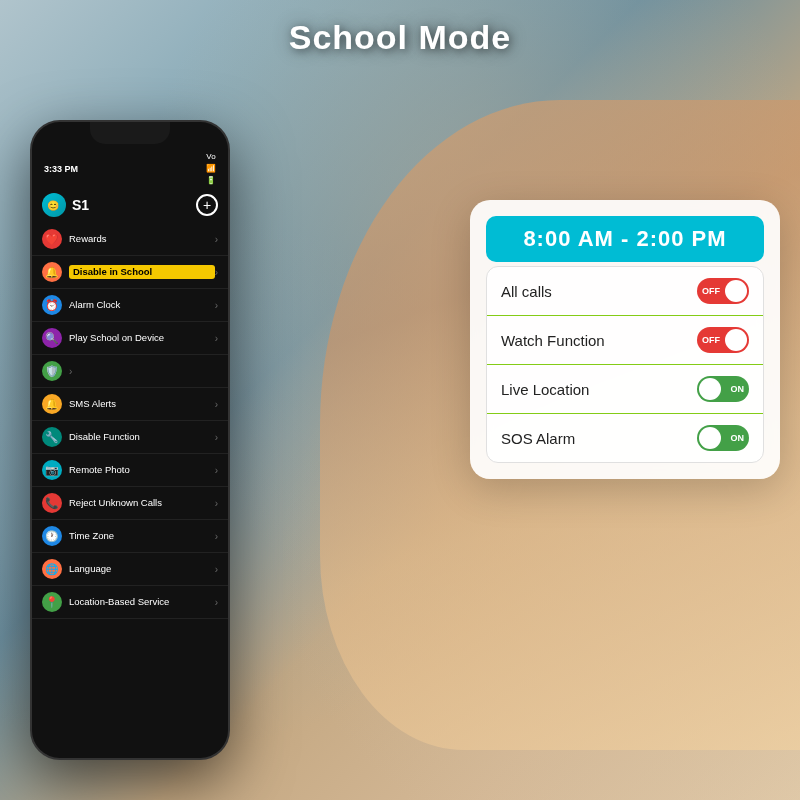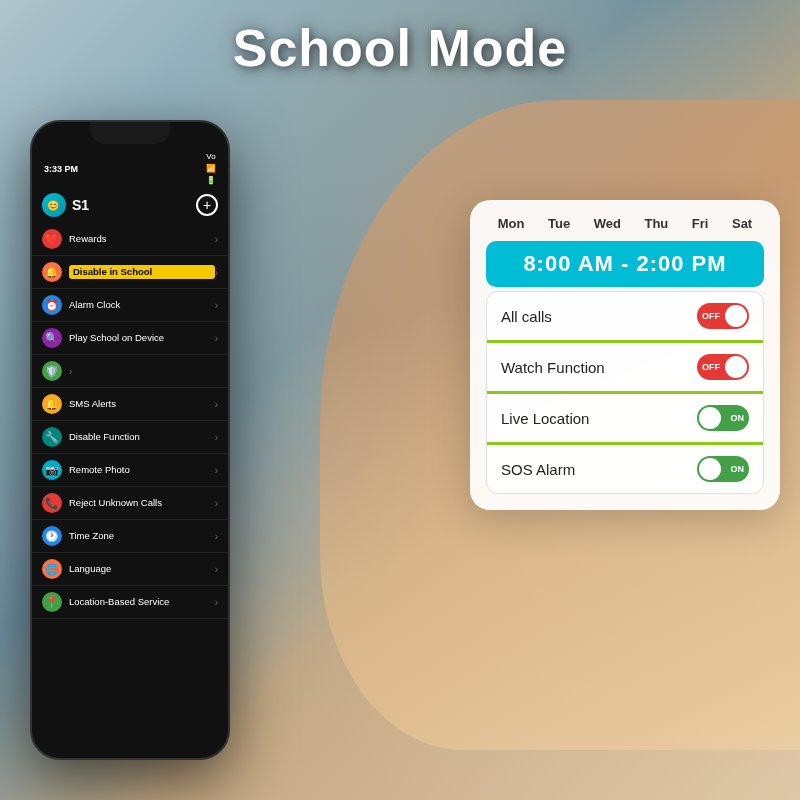--- a/index.html
+++ b/index.html
@@ -44,21 +44,21 @@
       z-index: 1;
     }
 
     
     .page-title {
       position: absolute;
       top: 18px;
       left: 0;
       right: 0;
       text-align: center;
-      font-size: 52px;
+      font-size: 34px;
       font-weight: 900;
       color: white;
       text-shadow: 2px 2px 8px rgba(0,0,0,0.5), 0 0 20px rgba(0,0,0,0.3);
       z-index: 10;
       letter-spacing: 1px;
     }
 
     
     .phone {
       position: absolute;
@@ -240,21 +240,21 @@
       border-radius: 12px;
       border: 1px solid #e0e0e0;
       overflow: hidden;
     }
 
     .feature-row {
       display: flex;
       align-items: center;
       justify-content: space-between;
       padding: 11px 14px;
-      border-bottom: 3px solid #84cc16;
+      border-bottom: 1px solid #84cc16;
     }
 
     .feature-row:last-child {
       border-bottom: none;
       gap: 40px;
     }
 
     .feature-label {
       font-size: 15px;
       color: #222;
@@ -423,28 +423,20 @@
         <span class="menu-item-text">Location-Based Service</span>
         <span class="menu-chevron">›</span>
       </div>
 
     </div>
   </div>
 </div>
 
 <div class="school-panel">
 
-  <div class="days-row">
-    <span class="day-label">Mon</span>
-    <span class="day-label">Tue</span>
-    <span class="day-label">Wed</span>
-    <span class="day-label">Thu</span>
-    <span class="day-label">Fri</span>
-    <span class="day-label">Sat</span>
-  </div>
 
   <div class="time-range">
     <span class="time-range-text">8:00 AM - 2:00 PM</span>
   </div>
 
   <div class="features-box">
 
     <div class="feature-row">
       <span class="feature-label">All calls</span>
       <div class="toggle off">

